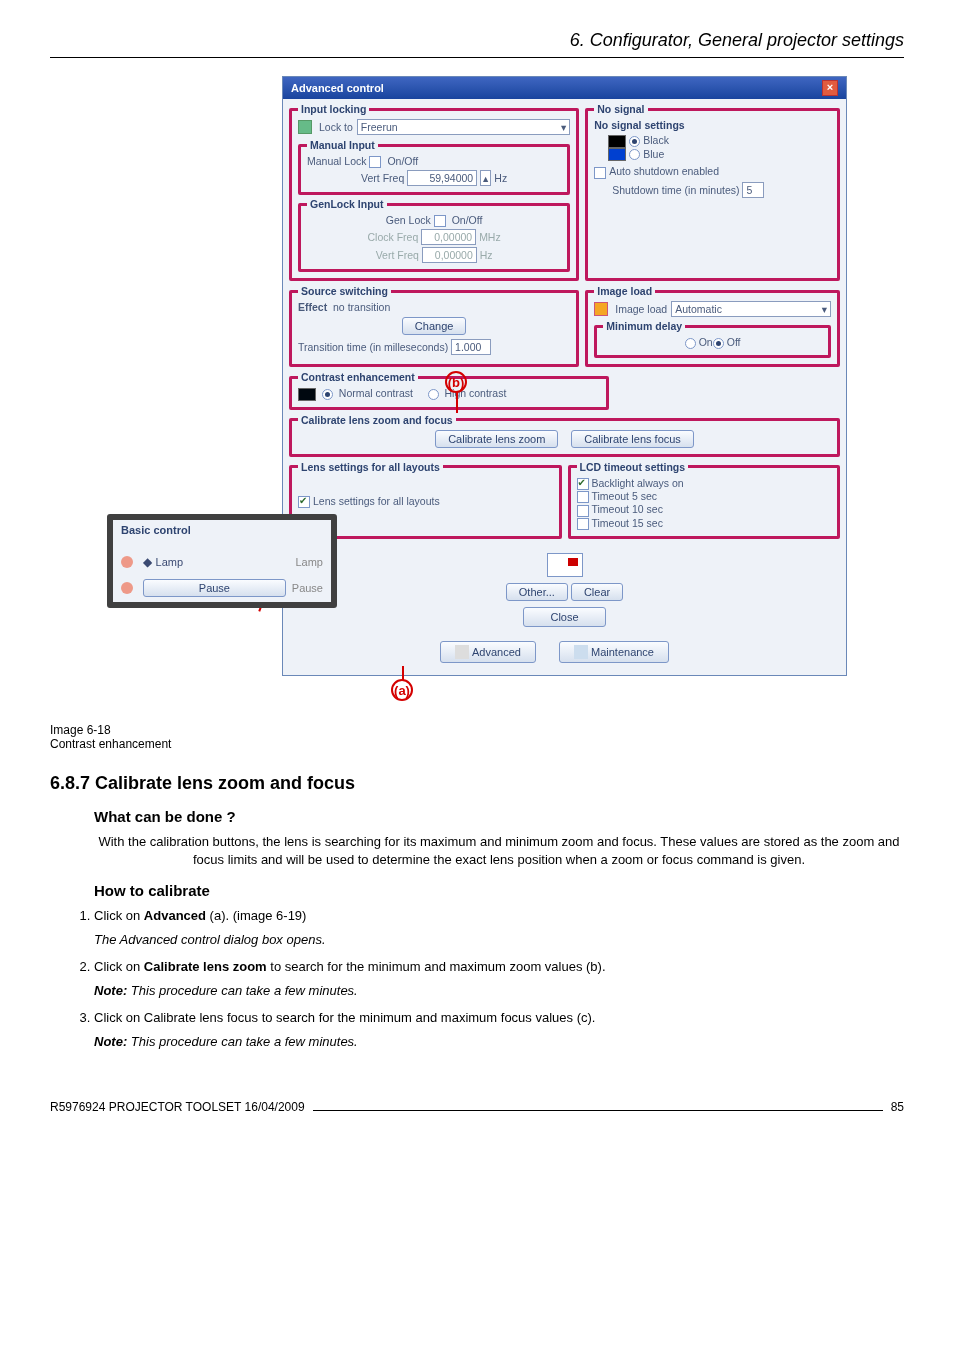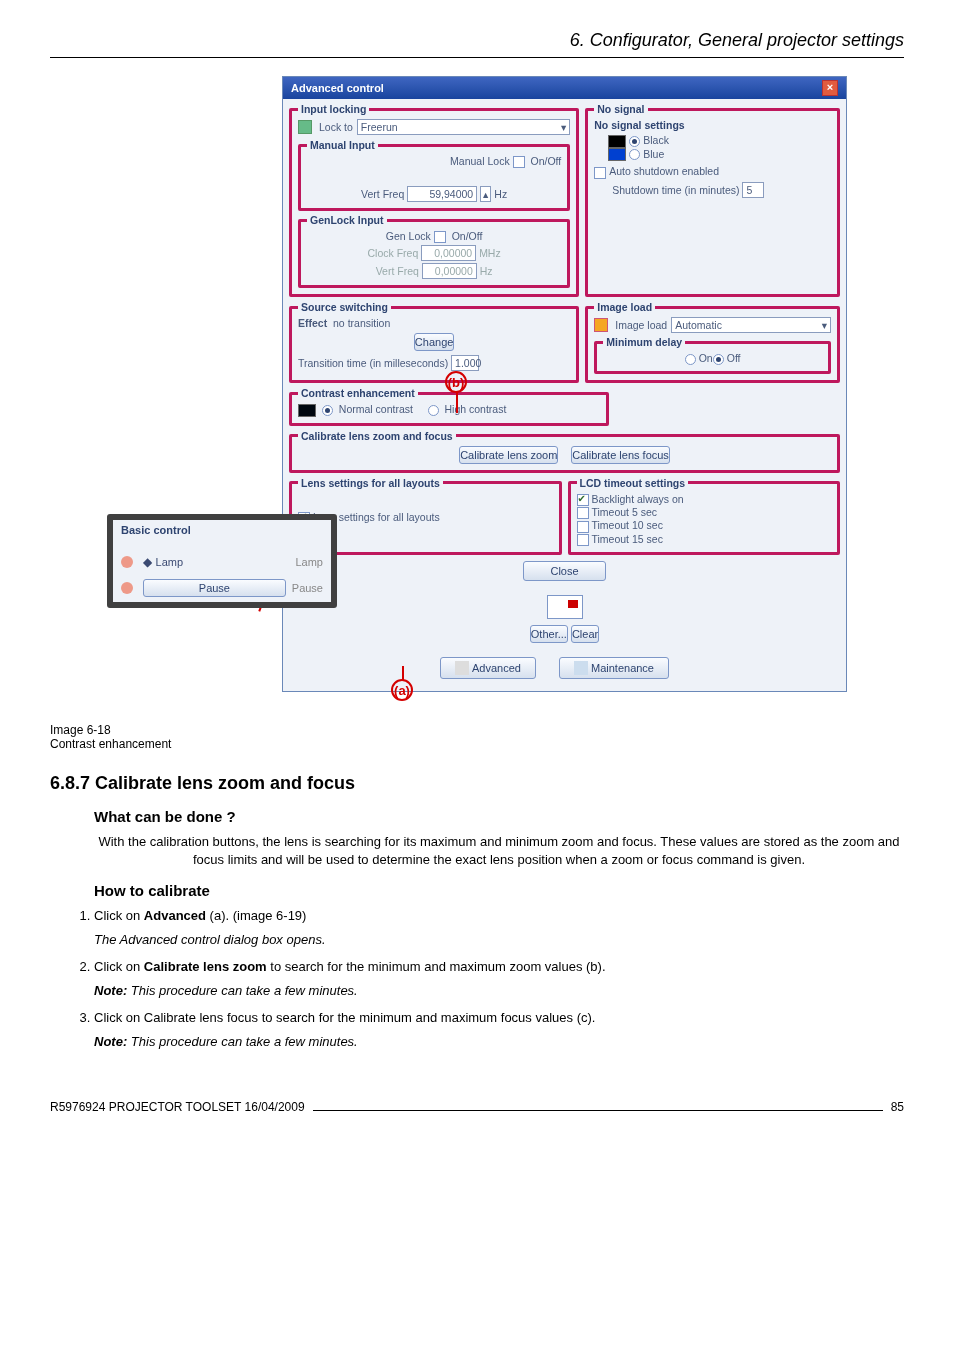--- a/index.html
+++ b/index.html
@@ -75,21 +75,21 @@
   .txtinput {
     background: #fff;
     border: 1px solid #8a9cbe;
     padding: 1px 3px;
     font-size: 10.5px;
   }
   .btn {
     background: linear-gradient(#fafcff,#d6e0ee);
     border: 1px solid #7d97c8;
     border-radius: 3px;
-    padding: 2px 0;
+    padding: 2px 12px;
     font-size: 11px;
     color: #2e4470;
     display: inline-block;
   }
   .cb { width: 12px; height: 12px; border: 1px solid #7d97c8; background: #fff; display: inline-block; vertical-align: middle; margin-right: 3px; position: relative; }
   .cb.checked::after { content: "✔"; position: absolute; top: -2px; left: 0; font-size: 10px; color: #2e6b2e; }
   .radio { width: 11px; height: 11px; border: 1px solid #7d97c8; border-radius: 50%; display: inline-block; vertical-align: middle; margin-right: 3px; position: relative; background:#fff; }
   .radio.checked::after { content:""; position:absolute; top:2px; left:2px; width:5px; height:5px; border-radius:50%; background:#2e4470; }
   .swatch { width: 18px; height: 13px; display: inline-block; vertical-align: middle; margin-right: 3px; border:1px solid #666; }
   .iconbox { width:14px; height:14px; display:inline-block; vertical-align:middle; margin-right:3px; }
@@ -177,21 +177,21 @@
               <div style="display:flex;align-items:center;gap:4px;margin-bottom:4px;">
                 <span class="iconbox" style="background:#6b8; border:1px solid #596;"></span>
                 <span>Lock to</span>
                 <span class="txtinput" style="flex:1;">
                   <span>Freerun</span>
                   <span style="float:right;">▾</span>
                 </span>
               </div>
               <fieldset class="group">
                 <legend>Manual Input</legend>
-                <div style="text-align:right;margin-bottom:18px;">
+                <div style="text-align:left;margin-bottom:2px;">
                   <span>Manual Lock</span>
                   <span class="cb"></span>
                   <span>On/Off</span>
                 </div>
                 <div style="text-align:center;">
                   <span>Vert Freq</span>
                   <span class="txtinput" style="display:inline-block;width:70px;text-align:right;">59,94000</span>
                   <span class="txtinput" style="padding:1px 2px;">▴</span>
                   <span>Hz</span>
                 </div>
@@ -231,21 +231,21 @@
             </fieldset>
           </div>
 
           <div class="row2">
             <fieldset class="group" style="flex:1.15">
               <legend>Source switching</legend>
               <div><span style="font-weight:bold;">Effect</span>&nbsp;&nbsp;<span>no transition</span></div>
               <div style="text-align:center;margin:4px 0;"><span class="btn">Change</span></div>
               <div>
                 <span>Transition time (in milleseconds)</span>
-                <span class="txtinput" style="display:inline-block;width:28px;">1.000</span>
+                <span class="txtinput" style="display:inline-block;width:40px;">1.000</span>
               </div>
             </fieldset>
             <fieldset class="group" style="flex:1">
               <legend>Image load</legend>
               <div style="display:flex;align-items:center;gap:4px;">
                 <span class="iconbox" style="background:#f5a623;border:1px solid #c57;"></span>
                 <span>Image load</span>
                 <span class="txtinput" style="flex:1;"><span>Automatic</span><span style="float:right;">▾</span></span>
               </div>
               <fieldset class="group" style="margin-top:3px;">
@@ -283,30 +283,30 @@
             </fieldset>
             <fieldset class="group" style="flex:1">
               <legend>LCD timeout settings</legend>
               <div><span class="cb checked"></span><span>Backlight always on</span></div>
               <div><span class="cb"></span><span>Timeout 5 sec</span></div>
               <div><span class="cb"></span><span>Timeout 10 sec</span></div>
               <div><span class="cb"></span><span>Timeout 15 sec</span></div>
             </fieldset>
           </div>
 
-          <div style="text-align:center;margin-top:2px;">
-            <span class="btn" style="padding:3px 26px;">Close</span>
-          </div>
-
           <div style="text-align:center;margin-top:10px;">
             <div class="flagbox">
                 <div class="flagdot"></div>
               </div>
             <span class="btn">Other...</span>
             <span class="btn">Clear</span>
+          </div>
+
+          <div style="text-align:center;margin-top:2px;">
+            <span class="btn" style="padding:3px 26px;">Close</span>
           </div>
 
           <div class="bottom-tabs">
             <span class="tabbtn">
               <span class="iconbox" style="background:#ddd;"></span>
               <span>Advanced</span>
             </span>
             <span class="tabbtn">
               <span class="iconbox" style="background:#cde;"></span>
               <span>Maintenance</span>

